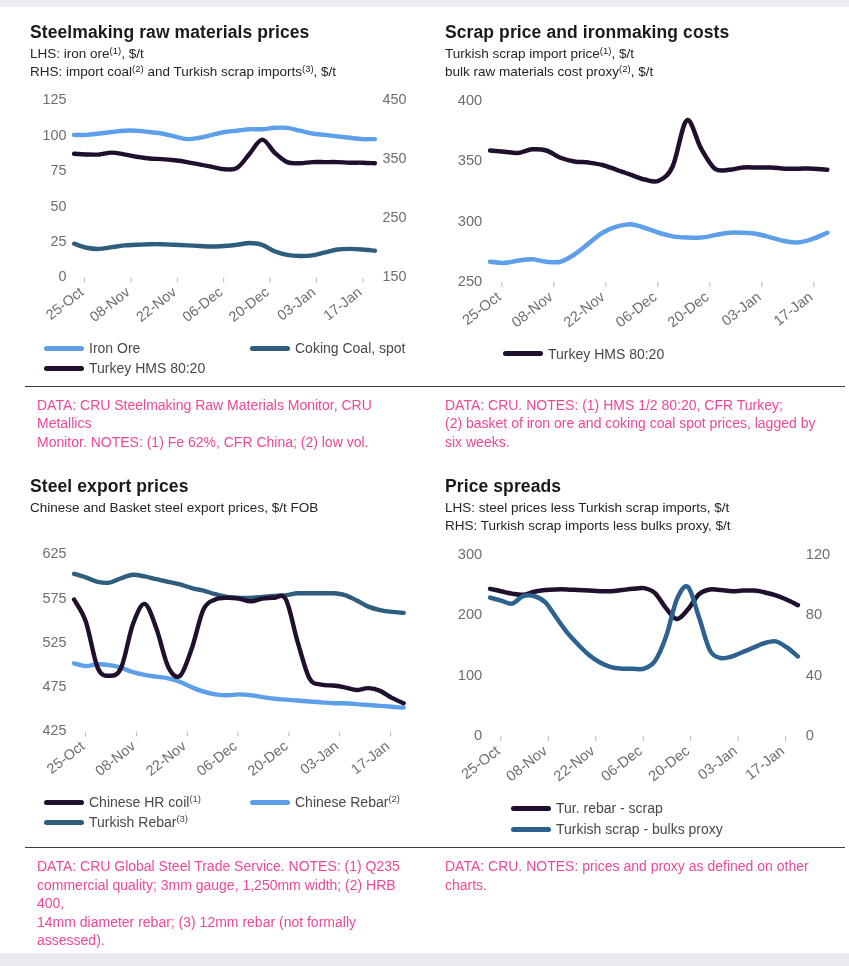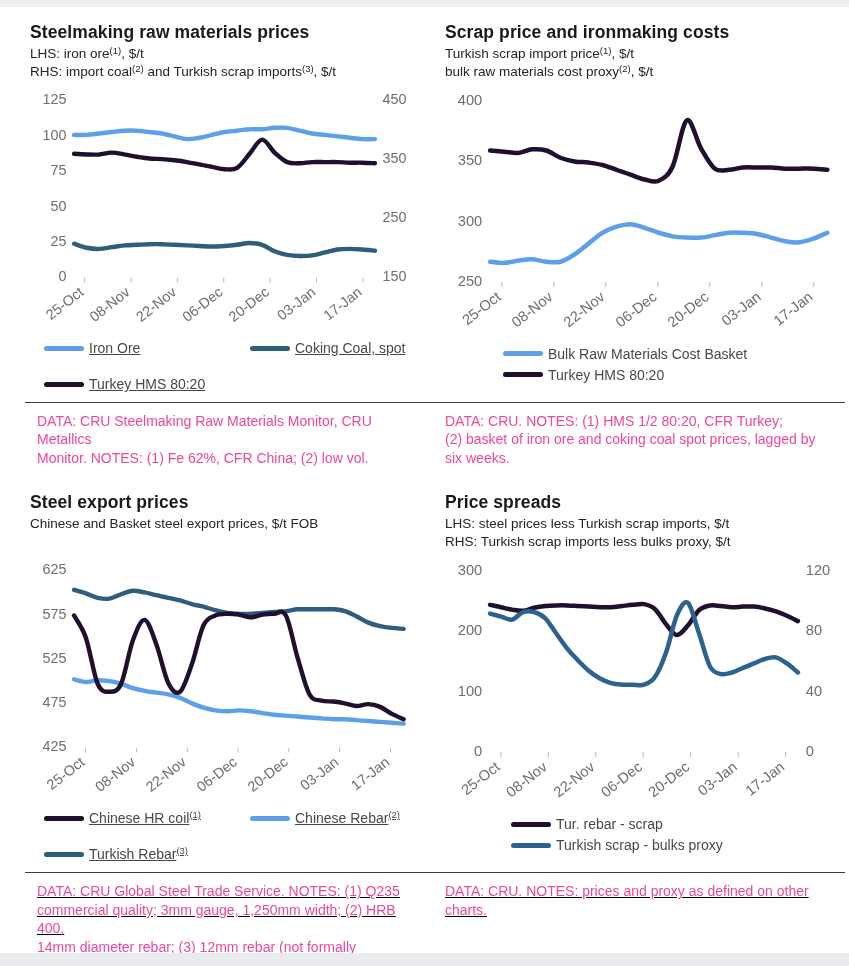--- a/index.html
+++ b/index.html
@@ -12,28 +12,28 @@
   .grid{display:grid;grid-template-columns:425px 424px;}
   .cell{padding:13px 6px 0 30px;box-sizing:border-box;}
   .cell.right{padding-left:20px;}
   .chart-title{font-size:17.5px;font-weight:bold;color:#1a1a1a;margin:2px 0 2px 0;letter-spacing:.1px;}
   .chart-sub{font-size:13.5px;color:#242424;line-height:1.33;}
   .sub-block{min-height:38px;margin-bottom:4px;}
   .sup{font-size:9.5px;position:relative;top:-4px;}
   .plot-wrap{width:100%;}
   svg{display:block;}
   .legend{font-size:14px;color:#484848;margin-top:2px;}
-  .legend.grid2{display:grid;grid-template-columns:206px 1fr;row-gap:20px;margin-left:14px;text-decoration:underline;}
+  .legend.grid2{display:grid;grid-template-columns:206px 1fr;row-gap:4px;margin-left:14px;}
   .legend.stack{display:flex;flex-direction:column;gap:5px;}
   .legend.stack.tr{margin-left:58px;}
   .legend.stack.br{margin-left:66px;}
   .legend-item{display:flex;align-items:center;white-space:nowrap;}
   .swatch{width:40px;height:5px;border-radius:3px;margin-right:5px;flex:0 0 auto;}
   .notes-row{border-top:1.6px solid #3c3c3c;margin:10px 4px 0 25px;display:grid;grid-template-columns:400px 1fr;}
-  .notes-row.bottom{text-decoration:underline;}
+  .notes-row.bottom{}
   .note{font-size:14px;color:#ec4899;line-height:1.32;padding:9px 6px 8px 12px;white-space:pre-line;}
   .note.right{padding-left:20px;}
   .section2{margin-top:2px;}
   .footer-strip{position:absolute;left:0;bottom:0;width:100%;height:13px;background:#e9ebee;}
 </style>
 </head>
 <body>
 
 <div class="top-strip"></div>
 
@@ -115,24 +115,20 @@
           <line x1="323.2066666666667" y1="199" x2="323.2066666666667" y2="204" stroke="#b5b5b5" stroke-width="1"></line>
           <text transform="translate(323.2,216) rotate(-38)" text-anchor="end" font-size="15" fill="#6e6e6e">03-Jan</text>
           <line x1="376.24000000000007" y1="199" x2="376.24000000000007" y2="204" stroke="#b5b5b5" stroke-width="1"></line>
           <text transform="translate(376.2,216) rotate(-38)" text-anchor="end" font-size="15" fill="#6e6e6e">17-Jan</text>
           <path d="M46.0 178.3C48.4 178.5 55.6 179.7 60.3 179.5C65.1 179.3 69.9 177.7 74.7 177.0C79.4 176.4 84.2 175.6 89.0 175.8C93.8 176.0 98.6 177.9 103.3 178.3C108.1 178.7 112.9 179.5 117.7 178.3C122.4 177.0 127.2 173.9 132.0 170.9C136.8 167.8 141.6 163.5 146.3 159.8C151.1 156.1 155.9 151.5 160.7 148.7C165.4 145.8 170.2 143.9 175.0 142.5C179.8 141.1 184.6 139.8 189.3 140.0C194.1 140.2 198.9 142.3 203.7 143.7C208.4 145.2 213.2 147.2 218.0 148.7C222.8 150.1 227.6 151.5 232.3 152.4C237.1 153.2 241.9 153.4 246.7 153.6C251.4 153.8 256.2 154.0 261.0 153.6C265.8 153.2 270.6 152.0 275.3 151.1C280.1 150.3 284.9 149.1 289.7 148.7C294.4 148.3 299.2 148.5 304.0 148.7C308.8 148.9 313.6 149.1 318.3 149.9C323.1 150.7 327.9 152.4 332.7 153.6C337.4 154.8 342.2 156.5 347.0 157.3C351.8 158.1 356.6 158.9 361.3 158.5C366.1 158.1 370.9 156.5 375.7 154.8C380.4 153.2 387.6 149.7 390.0 148.7" fill="none" stroke="#5d9fe8" stroke-width="4.6" stroke-linecap="round" stroke-linejoin="round"></path>
           <path d="M46.0 64.8C48.4 65.0 55.6 65.6 60.3 66.0C65.1 66.4 69.9 67.7 74.7 67.3C79.4 66.9 84.2 64.0 89.0 63.6C93.8 63.2 98.6 63.4 103.3 64.8C108.1 66.2 112.9 70.3 117.7 72.2C122.4 74.0 127.2 75.1 132.0 75.9C136.8 76.7 141.6 76.5 146.3 77.1C151.1 77.8 155.9 78.4 160.7 79.6C165.4 80.8 170.2 82.9 175.0 84.5C179.8 86.2 184.6 87.8 189.3 89.5C194.1 91.1 198.9 93.4 203.7 94.4C208.4 95.4 213.2 97.9 218.0 95.6C222.8 93.4 227.6 91.1 232.3 80.8C237.1 70.6 241.9 37.0 246.7 34.0C251.4 30.9 256.2 54.1 261.0 62.3C265.8 70.6 270.6 79.6 275.3 83.3C280.1 87.0 284.9 84.7 289.7 84.5C294.4 84.3 299.2 82.5 304.0 82.1C308.8 81.7 313.6 82.1 318.3 82.1C323.1 82.1 327.9 81.9 332.7 82.1C337.4 82.3 342.2 83.1 347.0 83.3C351.8 83.5 356.6 83.3 361.3 83.3C366.1 83.3 370.9 83.1 375.7 83.3C380.4 83.5 387.6 84.3 390.0 84.5" fill="none" stroke="#20102e" stroke-width="4.6" stroke-linecap="round" stroke-linejoin="round"></path>
         </svg>
       </div>
     <div class="legend stack tr">
         <div class="legend-item">
-          <span class="swatch" style="background: rgb(93, 159, 232);"></span>
-          <span>Bulk Raw Materials Cost Basket</span>
-        </div>
-        <div class="legend-item">
           <span class="swatch" style="background: rgb(32, 16, 46);"></span>
           <span>Turkey HMS 80:20</span>
         </div>
       </div>
   </div>
 </div>
 
 <div class="notes-row">
   <div class="note">DATA: CRU Steelmaking Raw Materials Monitor, CRU
 Metallics

